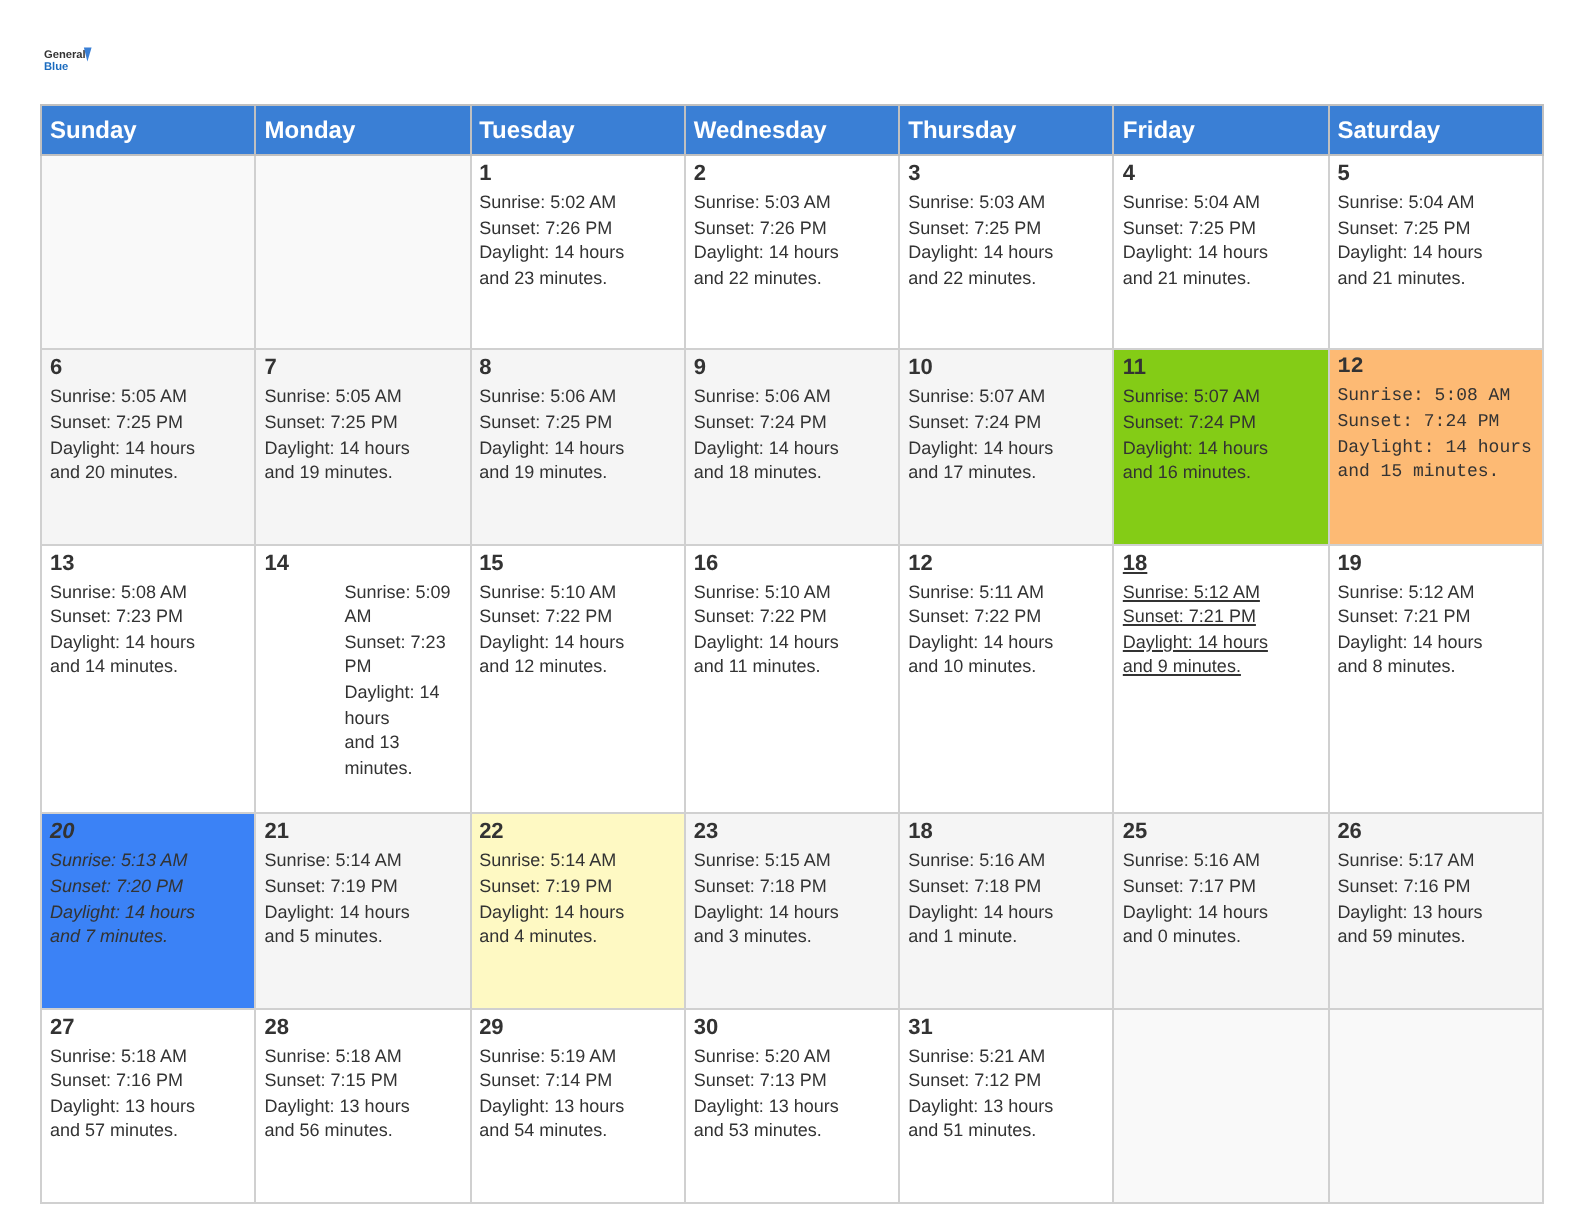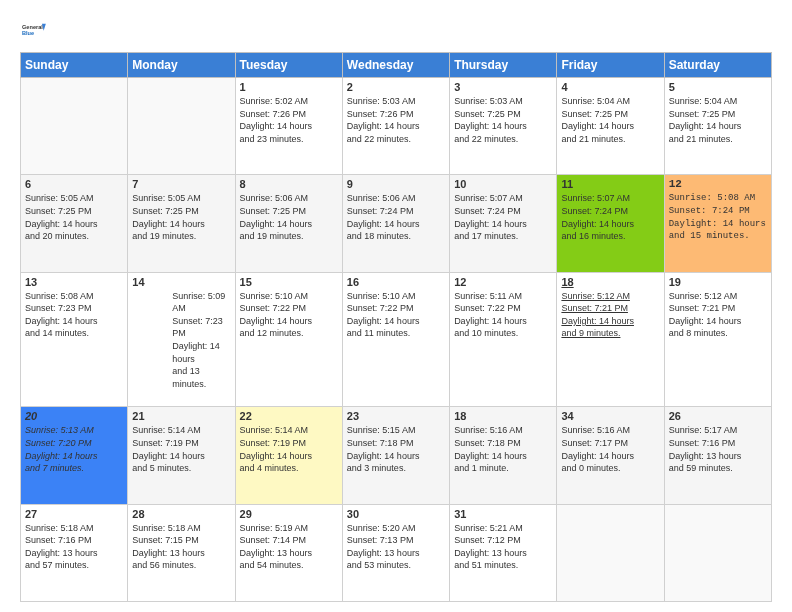--- a/index.html
+++ b/index.html
@@ -295,21 +295,21 @@
 and 3 minutes.</div>
           </td>
           <td style="background: rgb(245, 245, 245);">
             <span class="day-num">18</span>
             <div class="day-info" style="white-space: pre-line;">Sunrise: 5:16 AM
 Sunset: 7:18 PM
 Daylight: 14 hours
 and 1 minute.</div>
           </td>
           <td style="background: rgb(245, 245, 245);">
-            <span class="day-num">34</span>
+            <span class="day-num">25</span>
             <div class="day-info" style="white-space: pre-line;">Sunrise: 5:16 AM
 Sunset: 7:17 PM
 Daylight: 14 hours
 and 0 minutes.</div>
           </td>
           <td style="background: rgb(245, 245, 245);">
             <span class="day-num">26</span>
             <div class="day-info" style="white-space: pre-line;">Sunrise: 5:17 AM
 Sunset: 7:16 PM
 Daylight: 13 hours

